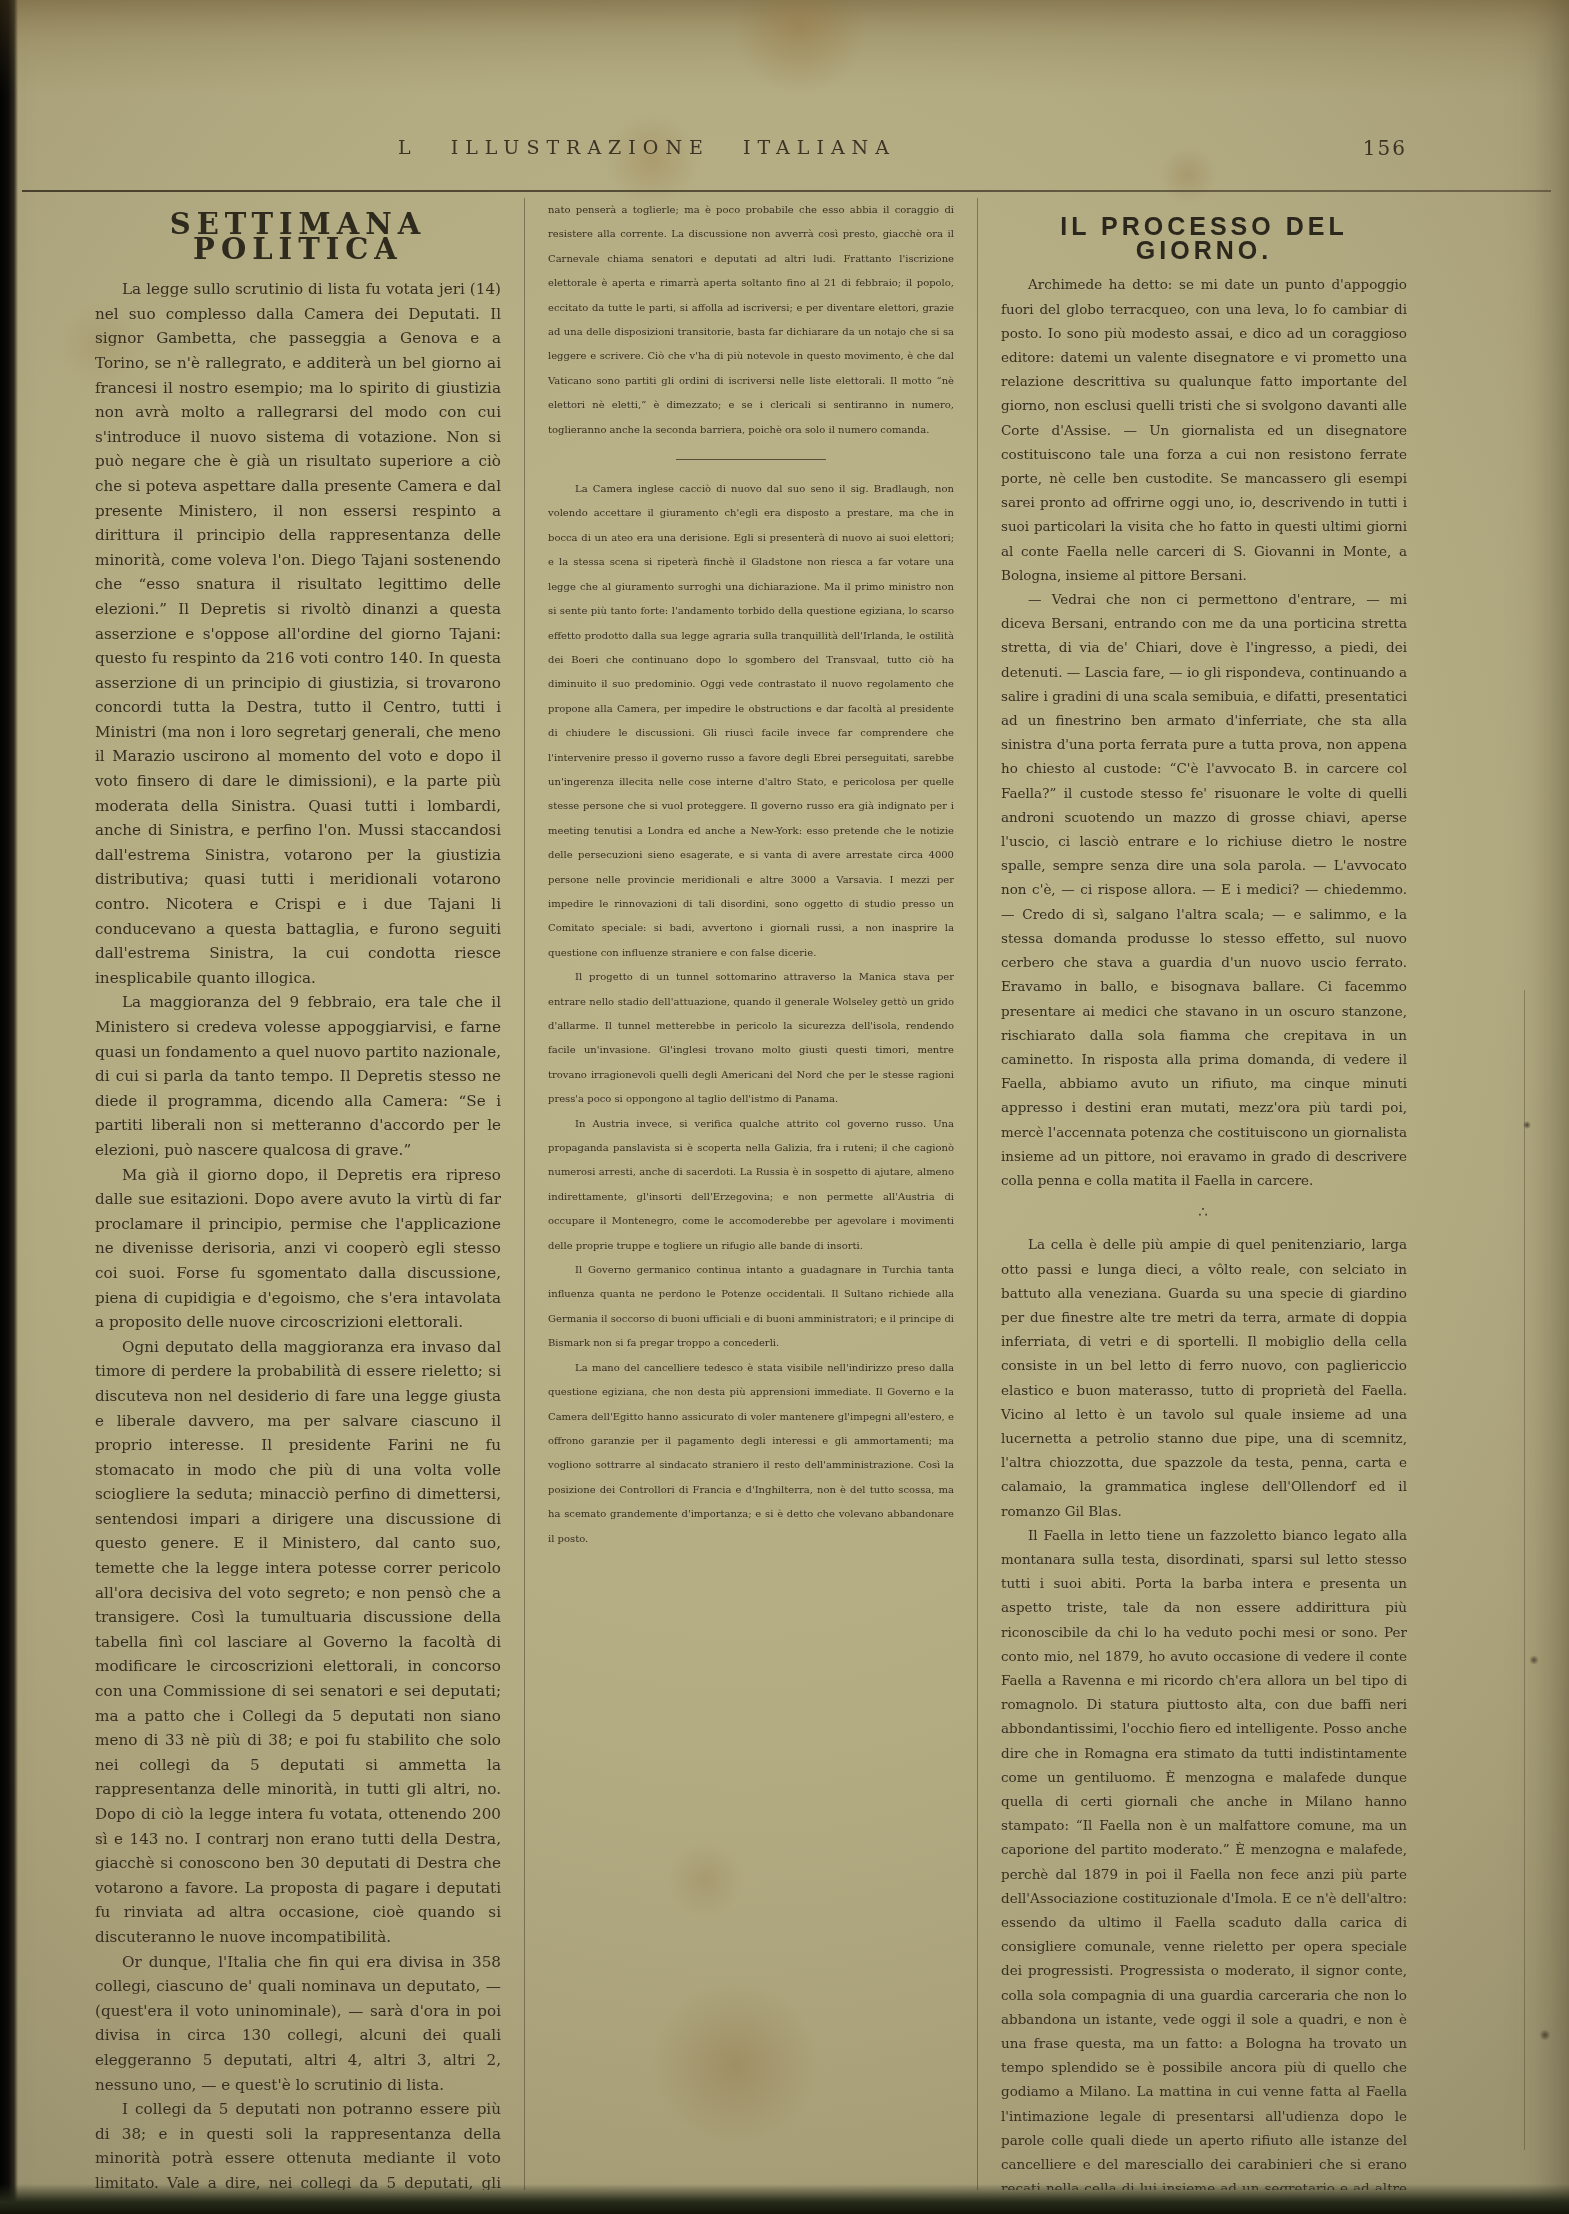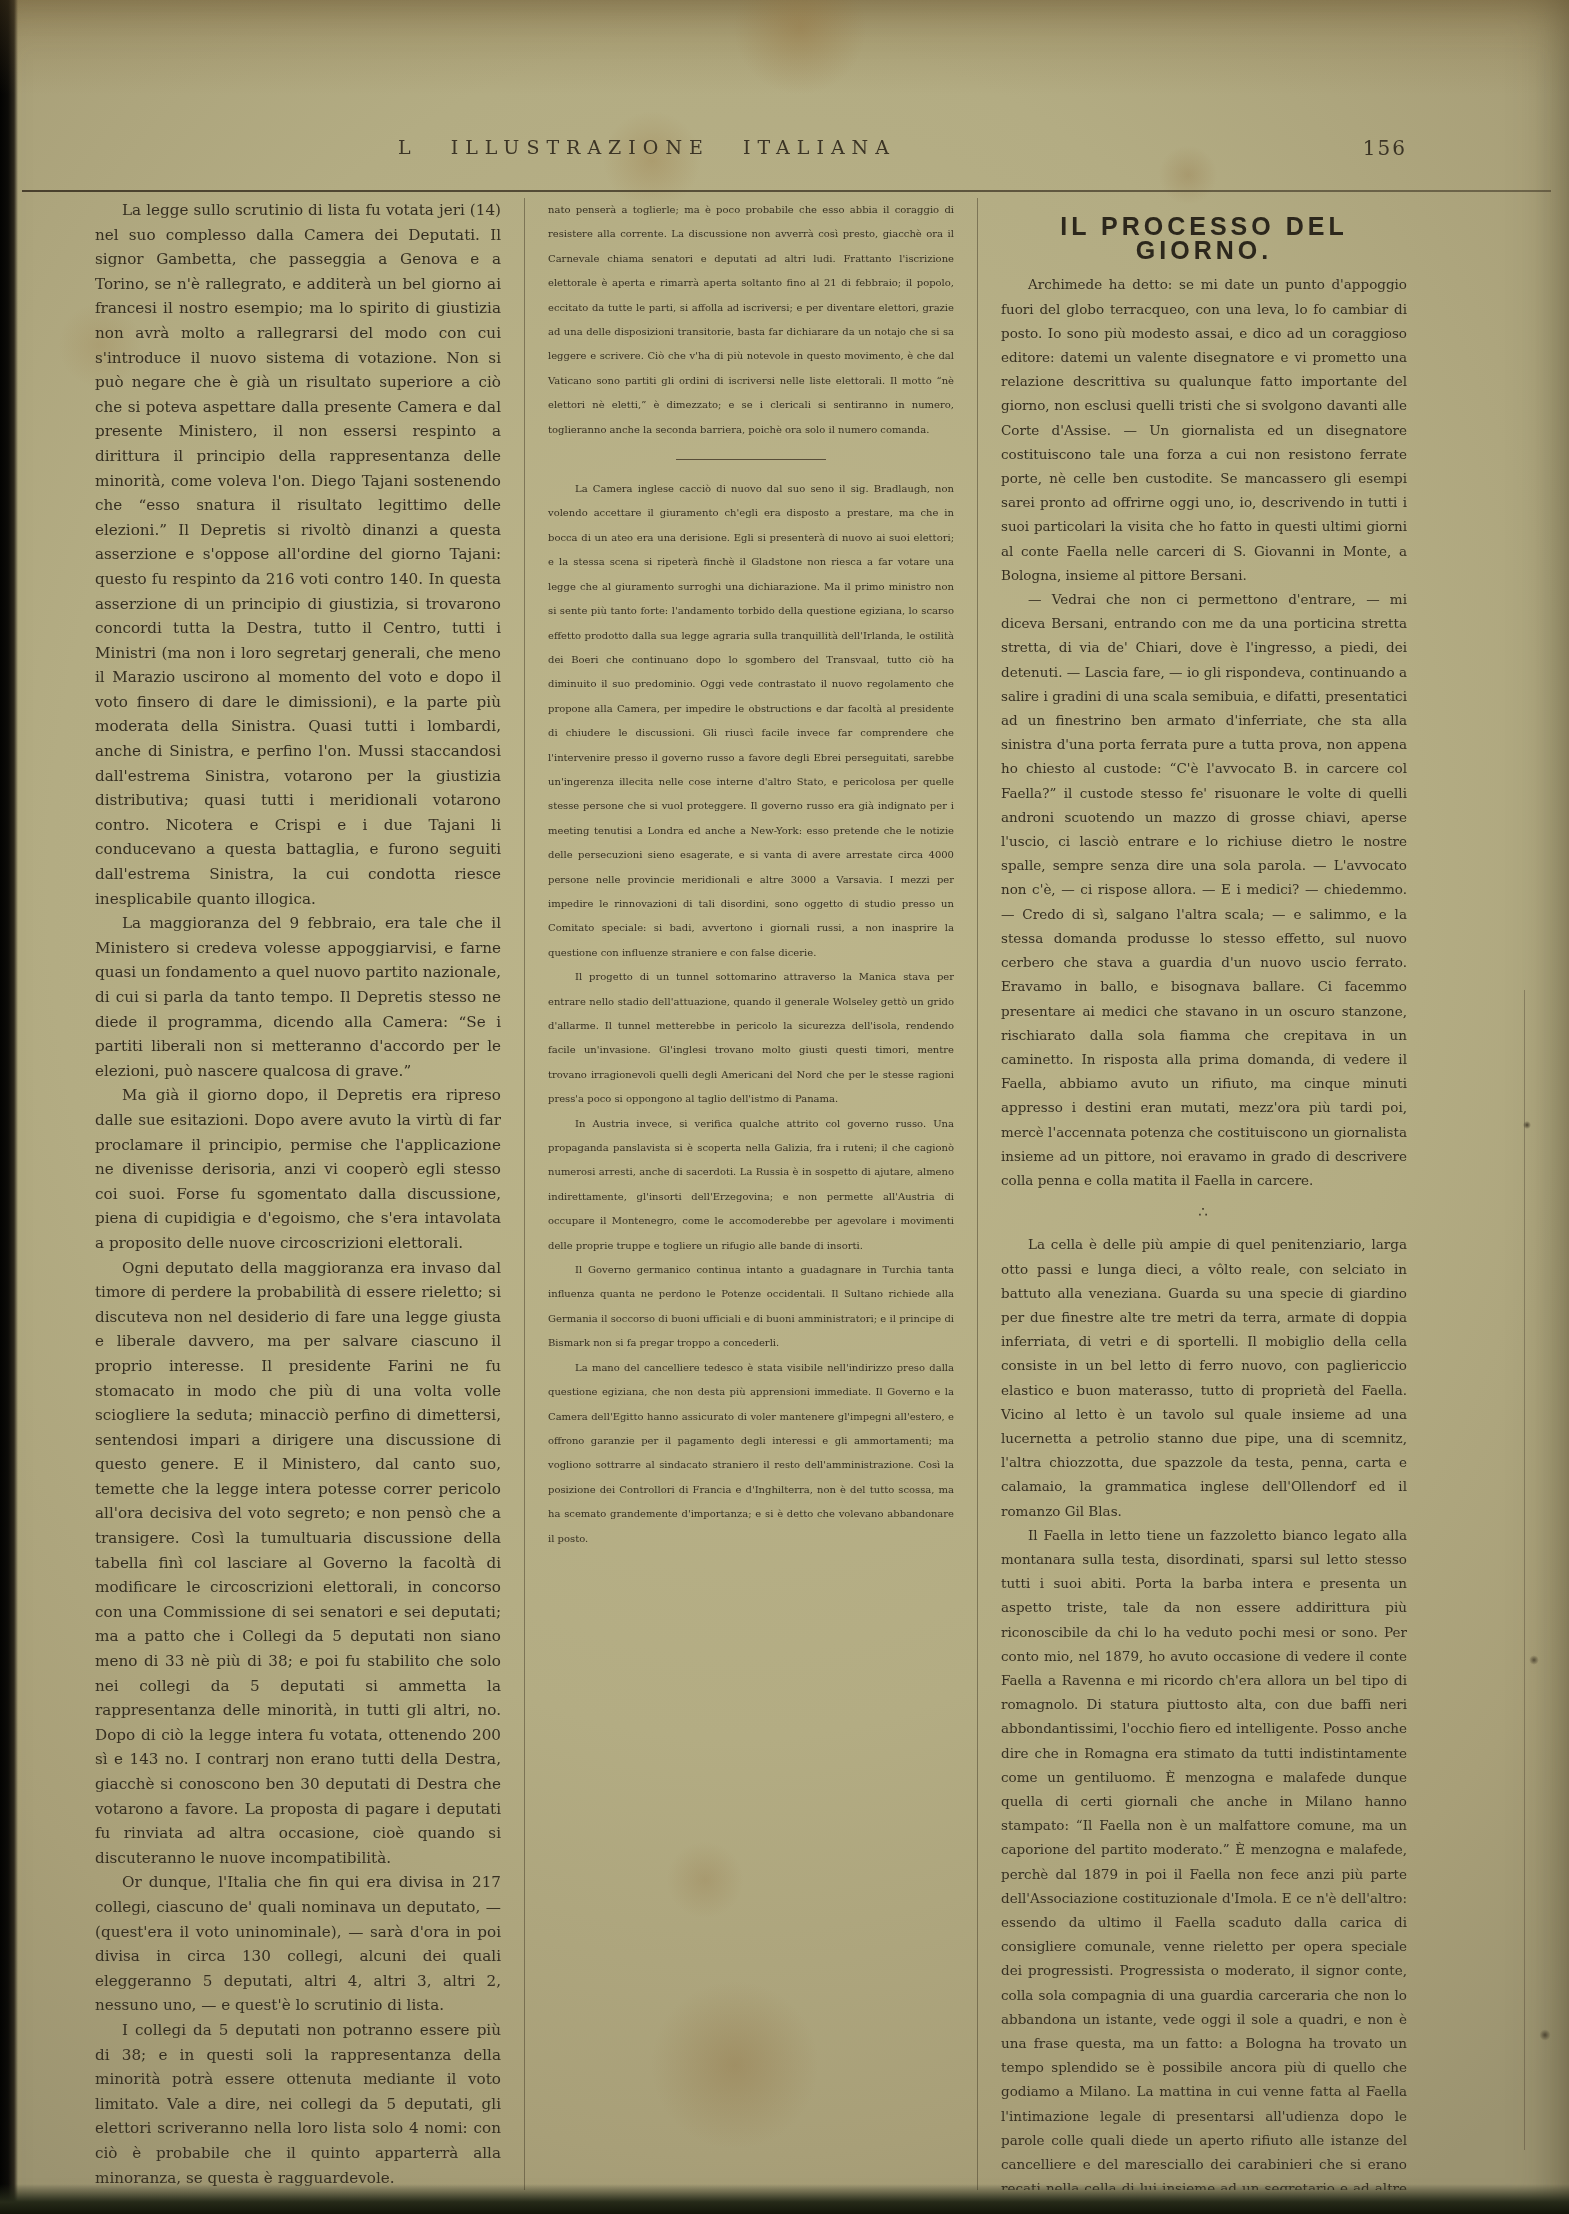--- a/index.html
+++ b/index.html
@@ -66,25 +66,26 @@
 
   <div class="header">
     <div class="journal-title">L ILLUSTRAZIONE ITALIANA</div>
     <div class="page-number">156</div>
   </div>
   <div class="header-rule"></div>
 
   <div class="columns">
 
     <div class="col col1">
+      <h1 class="sp-title">SETTIMANA POLITICA</h1>
       <p>La legge sullo scrutinio di lista fu votata jeri (14) nel suo complesso dalla Camera dei Deputati. Il signor Gambetta, che passeggia a Genova e a Torino, se n'è rallegrato, e additerà un bel giorno ai francesi il nostro esempio; ma lo spirito di giustizia non avrà molto a rallegrarsi del modo con cui s'introduce il nuovo sistema di votazione. Non si può negare che è già un risultato superiore a ciò che si poteva aspettare dalla presente Camera e dal presente Ministero, il non essersi respinto a dirittura il principio della rappresentanza delle minorità, come voleva l'on. Diego Tajani sostenendo che “esso snatura il risultato legittimo delle elezioni.” Il Depretis si rivoltò dinanzi a questa asserzione e s'oppose all'ordine del giorno Tajani: questo fu respinto da 216 voti contro 140. In questa asserzione di un principio di giustizia, si trovarono concordi tutta la Destra, tutto il Centro, tutti i Ministri (ma non i loro segretarj generali, che meno il Marazio uscirono al momento del voto e dopo il voto finsero di dare le dimissioni), e la parte più moderata della Sinistra. Quasi tutti i lombardi, anche di Sinistra, e perfino l'on. Mussi staccandosi dall'estrema Sinistra, votarono per la giustizia distributiva; quasi tutti i meridionali votarono contro. Nicotera e Crispi e i due Tajani li conducevano a questa battaglia, e furono seguiti dall'estrema Sinistra, la cui condotta riesce inesplicabile quanto illogica.</p>
       <p>La maggioranza del 9 febbraio, era tale che il Ministero si credeva volesse appoggiarvisi, e farne quasi un fondamento a quel nuovo partito nazionale, di cui si parla da tanto tempo. Il Depretis stesso ne diede il programma, dicendo alla Camera: “Se i partiti liberali non si metteranno d'accordo per le elezioni, può nascere qualcosa di grave.”</p>
       <p>Ma già il giorno dopo, il Depretis era ripreso dalle sue esitazioni. Dopo avere avuto la virtù di far proclamare il principio, permise che l'applicazione ne divenisse derisoria, anzi vi cooperò egli stesso coi suoi. Forse fu sgomentato dalla discussione, piena di cupidigia e d'egoismo, che s'era intavolata a proposito delle nuove circoscrizioni elettorali.</p>
       <p>Ogni deputato della maggioranza era invaso dal timore di perdere la probabilità di essere rieletto; si discuteva non nel desiderio di fare una legge giusta e liberale davvero, ma per salvare ciascuno il proprio interesse. Il presidente Farini ne fu stomacato in modo che più di una volta volle sciogliere la seduta; minacciò perfino di dimettersi, sentendosi impari a dirigere una discussione di questo genere. E il Ministero, dal canto suo, temette che la legge intera potesse correr pericolo all'ora decisiva del voto segreto; e non pensò che a transigere. Così la tumultuaria discussione della tabella finì col lasciare al Governo la facoltà di modificare le circoscrizioni elettorali, in concorso con una Commissione di sei senatori e sei deputati; ma a patto che i Collegi da 5 deputati non siano meno di 33 nè più di 38; e poi fu stabilito che solo nei collegi da 5 deputati si ammetta la rappresentanza delle minorità, in tutti gli altri, no. Dopo di ciò la legge intera fu votata, ottenendo 200 sì e 143 no. I contrarj non erano tutti della Destra, giacchè si conoscono ben 30 deputati di Destra che votarono a favore. La proposta di pagare i deputati fu rinviata ad altra occasione, cioè quando si discuteranno le nuove incompatibilità.</p>
-      <p>Or dunque, l'Italia che fin qui era divisa in 217 collegi, ciascuno de' quali nominava un deputato, — (quest'era il voto uninominale), — sarà d'ora in poi divisa in circa 130 collegi, alcuni dei quali eleggeranno 5 deputati, altri 4, altri 3, altri 2, nessuno uno, — e quest'è lo scrutinio di lista.</p>
+      <p>Or dunque, l'Italia che fin qui era divisa in 358 collegi, ciascuno de' quali nominava un deputato, — (quest'era il voto uninominale), — sarà d'ora in poi divisa in circa 130 collegi, alcuni dei quali eleggeranno 5 deputati, altri 4, altri 3, altri 2, nessuno uno, — e quest'è lo scrutinio di lista.</p>
       <p>I collegi da 5 deputati non potranno essere più di 38; e in questi soli la rappresentanza della minorità potrà essere ottenuta mediante il voto limitato. Vale a dire, nei collegi da 5 deputati, gli elettori scriveranno nella loro lista solo 4 nomi: con ciò è probabile che il quinto apparterrà alla minoranza, se questa è ragguardevole.</p>
 
     </div>
 
     <div class="col col2">
       <p class="no-indent">nato penserà a toglierle; ma è poco probabile che esso abbia il coraggio di resistere alla corrente. La discussione non avverrà così presto, giacchè ora il Carnevale chiama senatori e deputati ad altri ludi. Frattanto l'iscrizione elettorale è aperta e rimarrà aperta soltanto fino al 21 di febbraio; il popolo, eccitato da tutte le parti, si affolla ad iscriversi; e per diventare elettori, grazie ad una delle disposizioni transitorie, basta far dichiarare da un notajo che si sa leggere e scrivere. Ciò che v'ha di più notevole in questo movimento, è che dal Vaticano sono partiti gli ordini di iscriversi nelle liste elettorali. Il motto “nè elettori nè eletti,” è dimezzato; e se i clericali si sentiranno in numero, toglieranno anche la seconda barriera, poichè ora solo il numero comanda.</p>
       <div class="short-rule"></div>
       <p>La Camera inglese cacciò di nuovo dal suo seno il sig. Bradlaugh, non volendo accettare il giuramento ch'egli era disposto a prestare, ma che in bocca di un ateo era una derisione. Egli si presenterà di nuovo ai suoi elettori; e la stessa scena si ripeterà finchè il Gladstone non riesca a far votare una legge che al giuramento surroghi una dichiarazione. Ma il primo ministro non si sente più tanto forte: l'andamento torbido della questione egiziana, lo scarso effetto prodotto dalla sua legge agraria sulla tranquillità dell'Irlanda, le ostilità dei Boeri che continuano dopo lo sgombero del Transvaal, tutto ciò ha diminuito il suo predominio. Oggi vede contrastato il nuovo regolamento che propone alla Camera, per impedire le obstructions e dar facoltà al presidente di chiudere le discussioni. Gli riuscì facile invece far comprendere che l'intervenire presso il governo russo a favore degli Ebrei perseguitati, sarebbe un'ingerenza illecita nelle cose interne d'altro Stato, e pericolosa per quelle stesse persone che si vuol proteggere. Il governo russo era già indignato per i meeting tenutisi a Londra ed anche a New-York: esso pretende che le notizie delle persecuzioni sieno esagerate, e si vanta di avere arrestate circa 4000 persone nelle provincie meridionali e altre 3000 a Varsavia. I mezzi per impedire le rinnovazioni di tali disordini, sono oggetto di studio presso un Comitato speciale: si badi, avvertono i giornali russi, a non inasprire la questione con influenze straniere e con false dicerie.</p>
       <p>Il progetto di un tunnel sottomarino attraverso la Manica stava per entrare nello stadio dell'attuazione, quando il generale Wolseley gettò un grido d'allarme. Il tunnel metterebbe in pericolo la sicurezza dell'isola, rendendo facile un'invasione. Gl'inglesi trovano molto giusti questi timori, mentre trovano irragionevoli quelli degli Americani del Nord che per le stesse ragioni press'a poco si oppongono al taglio dell'istmo di Panama.</p>
       <p>In Austria invece, si verifica qualche attrito col governo russo. Una propaganda panslavista si è scoperta nella Galizia, fra i ruteni; il che cagionò numerosi arresti, anche di sacerdoti. La Russia è in sospetto di ajutare, almeno indirettamente, gl'insorti dell'Erzegovina; e non permette all'Austria di occupare il Montenegro, come le accomoderebbe per agevolare i movimenti delle proprie truppe e togliere un rifugio alle bande di insorti.</p>

